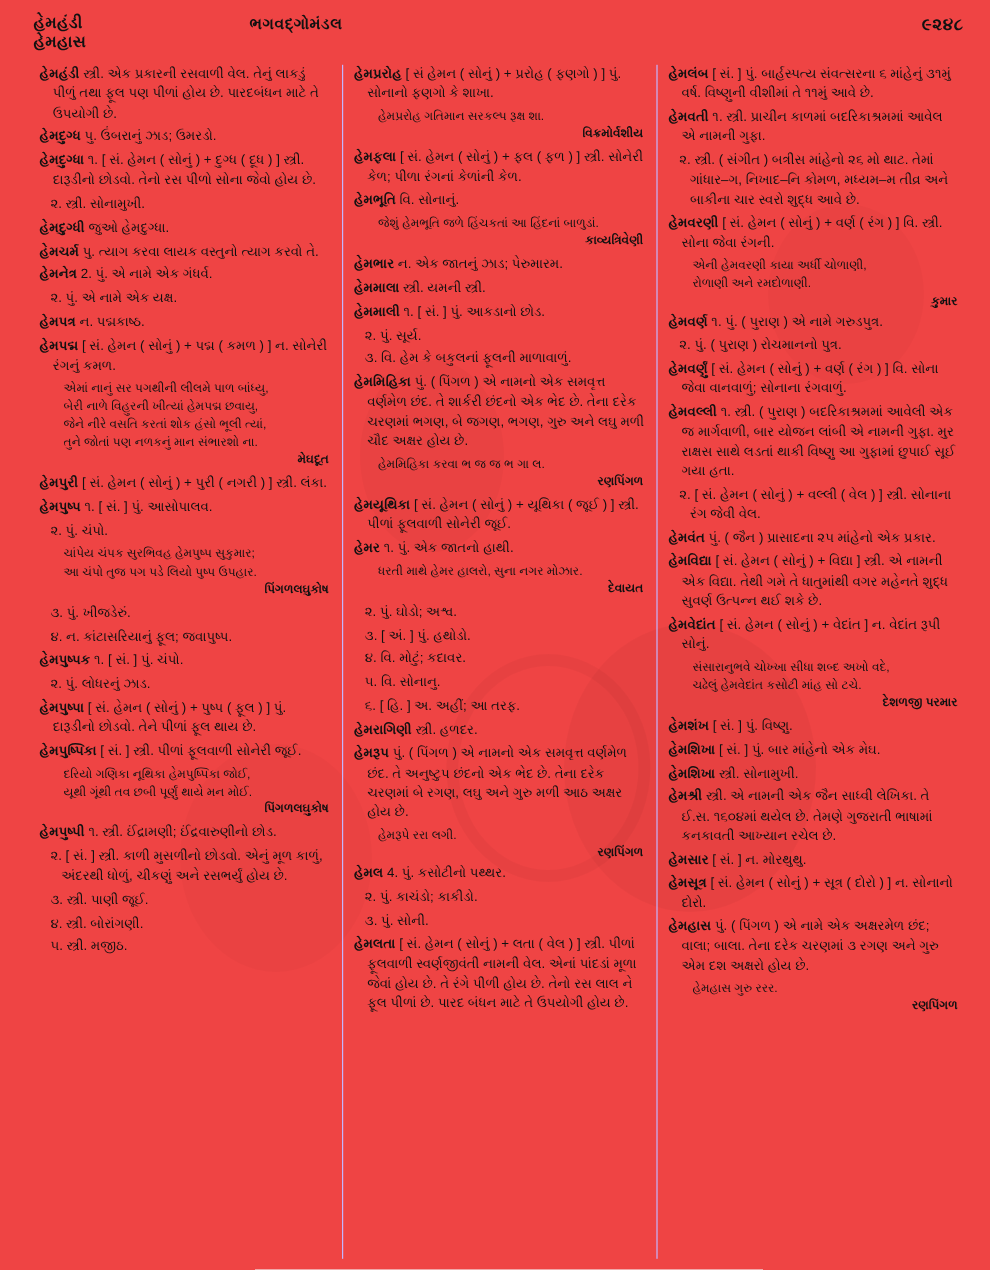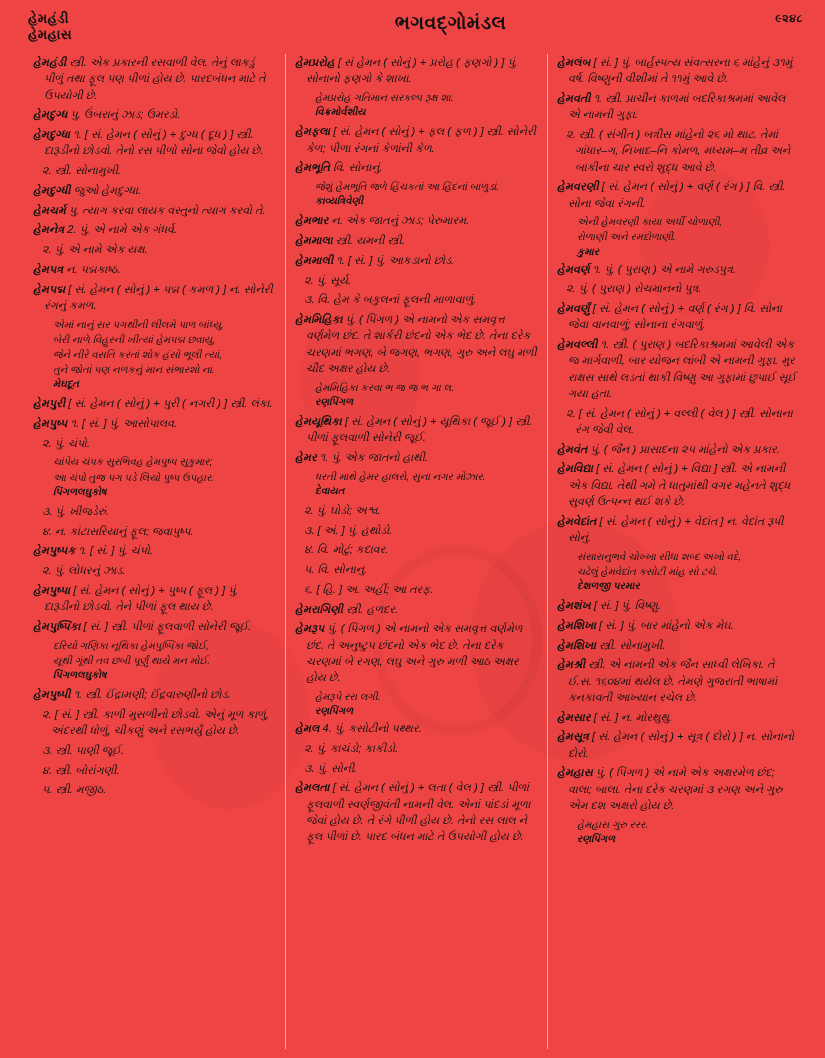--- a/index.html
+++ b/index.html
@@ -63,44 +63,42 @@
     line-height: 1.18;
   }
   .rh-word {
     display: block;
     font-size: 13.5px;
     font-weight: 700;
     letter-spacing: .2px;
   }
   .runhead-title {
     flex: 1;
-    text-align: center;
-    font-size: 19px;
+    font-size: 13px;
     font-weight: 700;
     letter-spacing: .4px;
     padding-top: 1px;
   }
   .runhead-page {
     width: 110px;
     text-align: right;
-    font-size: 11px;
+    font-size: 14px;
     font-weight: 700;
     letter-spacing: .5px;
     padding-top: 1px;
   }
 
   
   .columns {
     position: relative;
     z-index: 2;
     display: flex;
     padding: 0 16px 0 24px;
     box-sizing: border-box;
     height: 995px;
-    font-style: italic;
   }
   .col {
     flex: 1 1 0;
     box-sizing: border-box;
     padding: 0 9px;
     font-size: 11.1px;
     line-height: 1.465;
   }
   .col + .col {
     border-left: 1px solid #c4b5fd;
@@ -129,21 +127,21 @@
     padding-left: 20px;
     font-size: 10.1px;
     line-height: 1.5;
   }
   .quote .qline {
     display: block;
     white-space: nowrap;
   }
   .attrib {
     display: block;
-    text-align: left;
+    text-align: right;
     font-weight: 700;
     font-size: 10.1px;
     padding-right: 2px;
     margin-top: -1px;
   }
   .quote.tight { margin-bottom: 2px; }
 </style>
 </head>
 <body>
 

